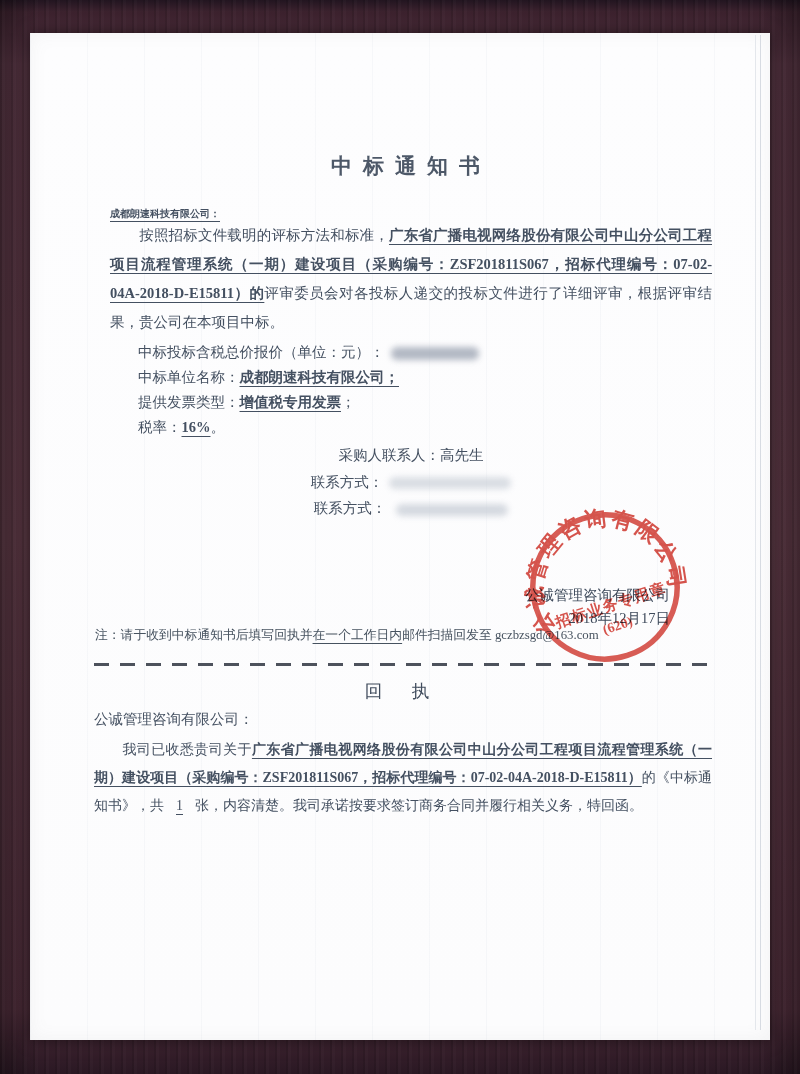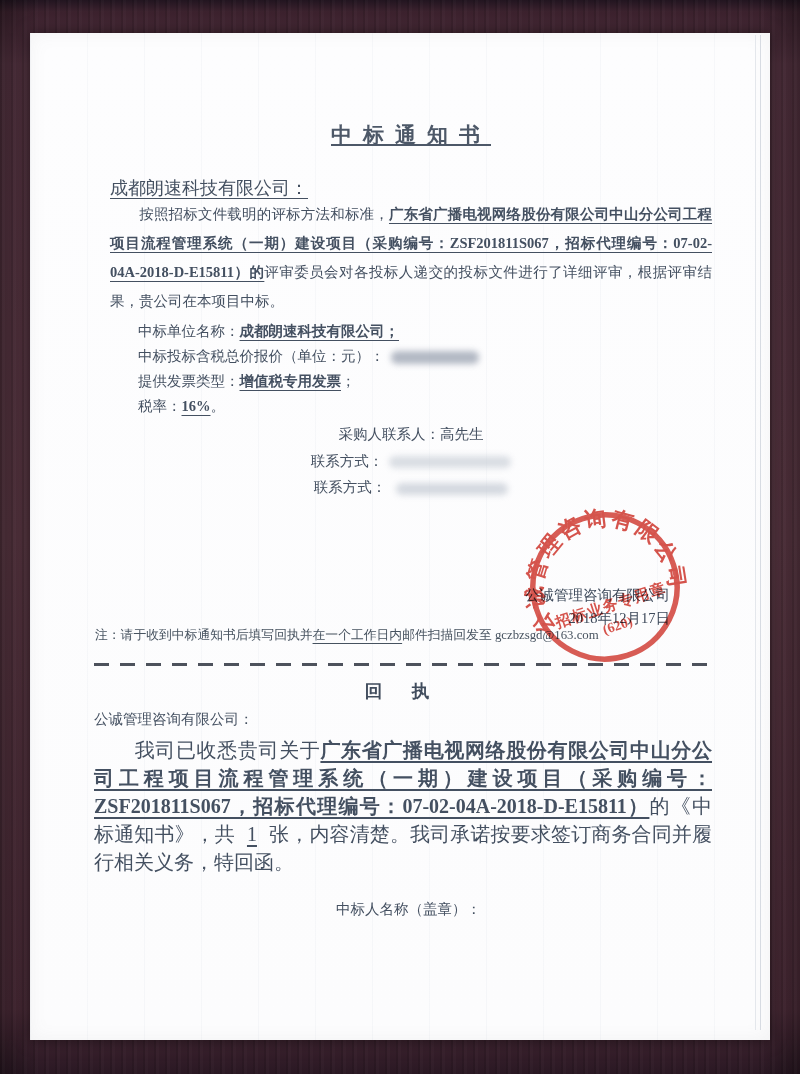--- a/index.html
+++ b/index.html
@@ -19,24 +19,24 @@
       repeating-linear-gradient(90deg, rgba(186,196,210,.10) 0 1px, transparent 1px 57px),
       linear-gradient(180deg,#fdfdfe 0,#fcfcfd 100%);
     box-shadow: 0 0 14px rgba(0,0,0,.55), inset 0 0 18px rgba(120,110,120,.08);
     color:#445061;
   }
   .stack-line{ position:absolute; top:2px; bottom:10px; width:1px; background:#d7dbe2; }
   .stack-line.l1{ right:9px; }
   .stack-line.l2{ right:14px; background:#e4e7ec; }
   .content{ position:relative; padding:0 58px 0 80px; height:100%; }
   .doc-title{
-    margin-top:88px; text-align:center;
-    font-size:21px; font-weight:600; letter-spacing:11px; color:#4d5868;text-decoration:underline;
+    margin-top:119px; text-align:center;
+    font-size:21px; font-weight:600; letter-spacing:11px; color:#4d5868;
   }
-  .addressee{ margin-top:27px; font-size:18px; font-weight:400;
+  .addressee{ margin-top:27px; font-size:10px; font-weight:700;
     text-decoration:underline; text-underline-offset:4px; width:fit-content; }
   p.body{ font-size:14.5px; line-height:29px; text-align:justify; }
   .p1{ }
   .indent{ display:inline-block; width:2em; }
   .u{ text-decoration:underline; text-underline-offset:4px; }
   .b{ font-weight:700; }
   .items{ margin-top:3px; margin-left:28px; font-size:14.5px; line-height:25px; }
   .items .row{ white-space:nowrap; }
   .p2{ margin-top:4px; line-height:27.5px; }
   .contacts{ margin-top:2px; font-size:14.5px; line-height:26.5px;text-align:center; }
@@ -56,47 +56,47 @@
   .note{ position:absolute; left:65px; right:54px; top:592px; font-size:12.8px; line-height:20.5px; color:#46525f; }
   .note .hang{ display:flex; }
   .note .hang .lbl{ flex:0 0 auto; }
   .note .line2{ padding-left:2.1em; }
   .dashline{
     position:absolute; left:64px; right:52px; top:630px; height:3px;
     background:repeating-linear-gradient(90deg,#4d525c 0 15px, transparent 15px 26px);
   }
   .receipt-head{
     position:absolute; left:0; right:0; top:646px; text-align:center;
-    font-size:17.5px; font-weight:700; letter-spacing:6px; color:#404c5d;
+    font-size:17.5px; font-weight:400; letter-spacing:6px; color:#404c5d;
   }
   .receipt-body{ position:absolute; left:64px; right:58px; top:677px; }
   .receipt-addressee{ font-size:14.5px; }
-  .receipt-para{ margin-top:7px; font-size:20px; line-height:28px; text-align:justify; }
+  .receipt-para{ margin-top:7px; font-size:14px; line-height:28px; text-align:justify; }
   .count-u{ text-decoration:underline; text-underline-offset:4px; padding:0 12px; }
   .seal-line{ margin-top:24px; margin-left:242px; font-size:14.5px; }
   svg text, svg textPath { font-family:"Liberation Serif","DejaVu Serif",serif; }
 </style>
 </head>
 <body>
 
 <div class="paper">
   <div class="stack-line l2"></div>
   <div class="stack-line l1"></div>
 
   <div class="content">
 
     <div class="doc-title">中标通知书</div>
 
     <div class="addressee">成都朗速科技有限公司：</div>
 
     <p class="body p1"><span class="indent"></span><span>按照招标文件载明的评标方法和标准，</span><span class="u b">广东省广播电视网络股份有限公司中山分公司工程项目流程管理系统（一期）建设项目（采购编号：ZSF201811S067，招标代理编号：07-02-04A-2018-D-E15811）的</span><span>评审委员会对各投标人递交的投标文件进行了详细评审，根据评审结果，贵公司在本项目中标。</span></p>
 
     <div class="items">
+      <div class="row"><span>中标投标含税总价报价（单位：元）：</span><span class="redact price"></span></div>
       <div class="row"><span>中标单位名称：</span><span class="u b">成都朗速科技有限公司；</span></div>
-      <div class="row"><span>中标投标含税总价报价（单位：元）：</span><span class="redact price"></span></div>
       <div class="row"><span>提供发票类型：</span><span class="u b">增值税专用发票</span><span>；</span></div>
       <div class="row"><span>税率：</span><span class="u b">16%</span><span>。</span></div>
     </div>
 
 
     <div class="contacts">
       <div>采购人联系人：高先生</div>
       <div><span>联系方式：</span><span class="redact phone"></span></div>
       <div><span>联系方式：</span><span class="redact phone2"></span></div>
     </div>
@@ -126,15 +126,14 @@
     </div>
   </div>
 
   <div class="dashline"></div>
 
   <div class="receipt-head">回　执</div>
 
   <div class="receipt-body">
     <div class="receipt-addressee">公诚管理咨询有限公司：</div>
     <p class="receipt-para"><span class="indent"></span><span>我司已收悉贵司关于</span><span class="u b">广东省广播电视网络股份有限公司中山分公司工程项目流程管理系统（一期）建设项目（采购编号：ZSF201811S067，招标代理编号：07-02-04A-2018-D-E15811）</span><span>的《中标通知书》，共</span><span class="count-u">1</span><span>张，内容清楚。我司承诺按要求签订商务合同并履行相关义务，特回函。</span></p>
-    <div class="seal-line">中标人名称（盖章）：</div>
   </div>
 </div>
 
 </body></html>

